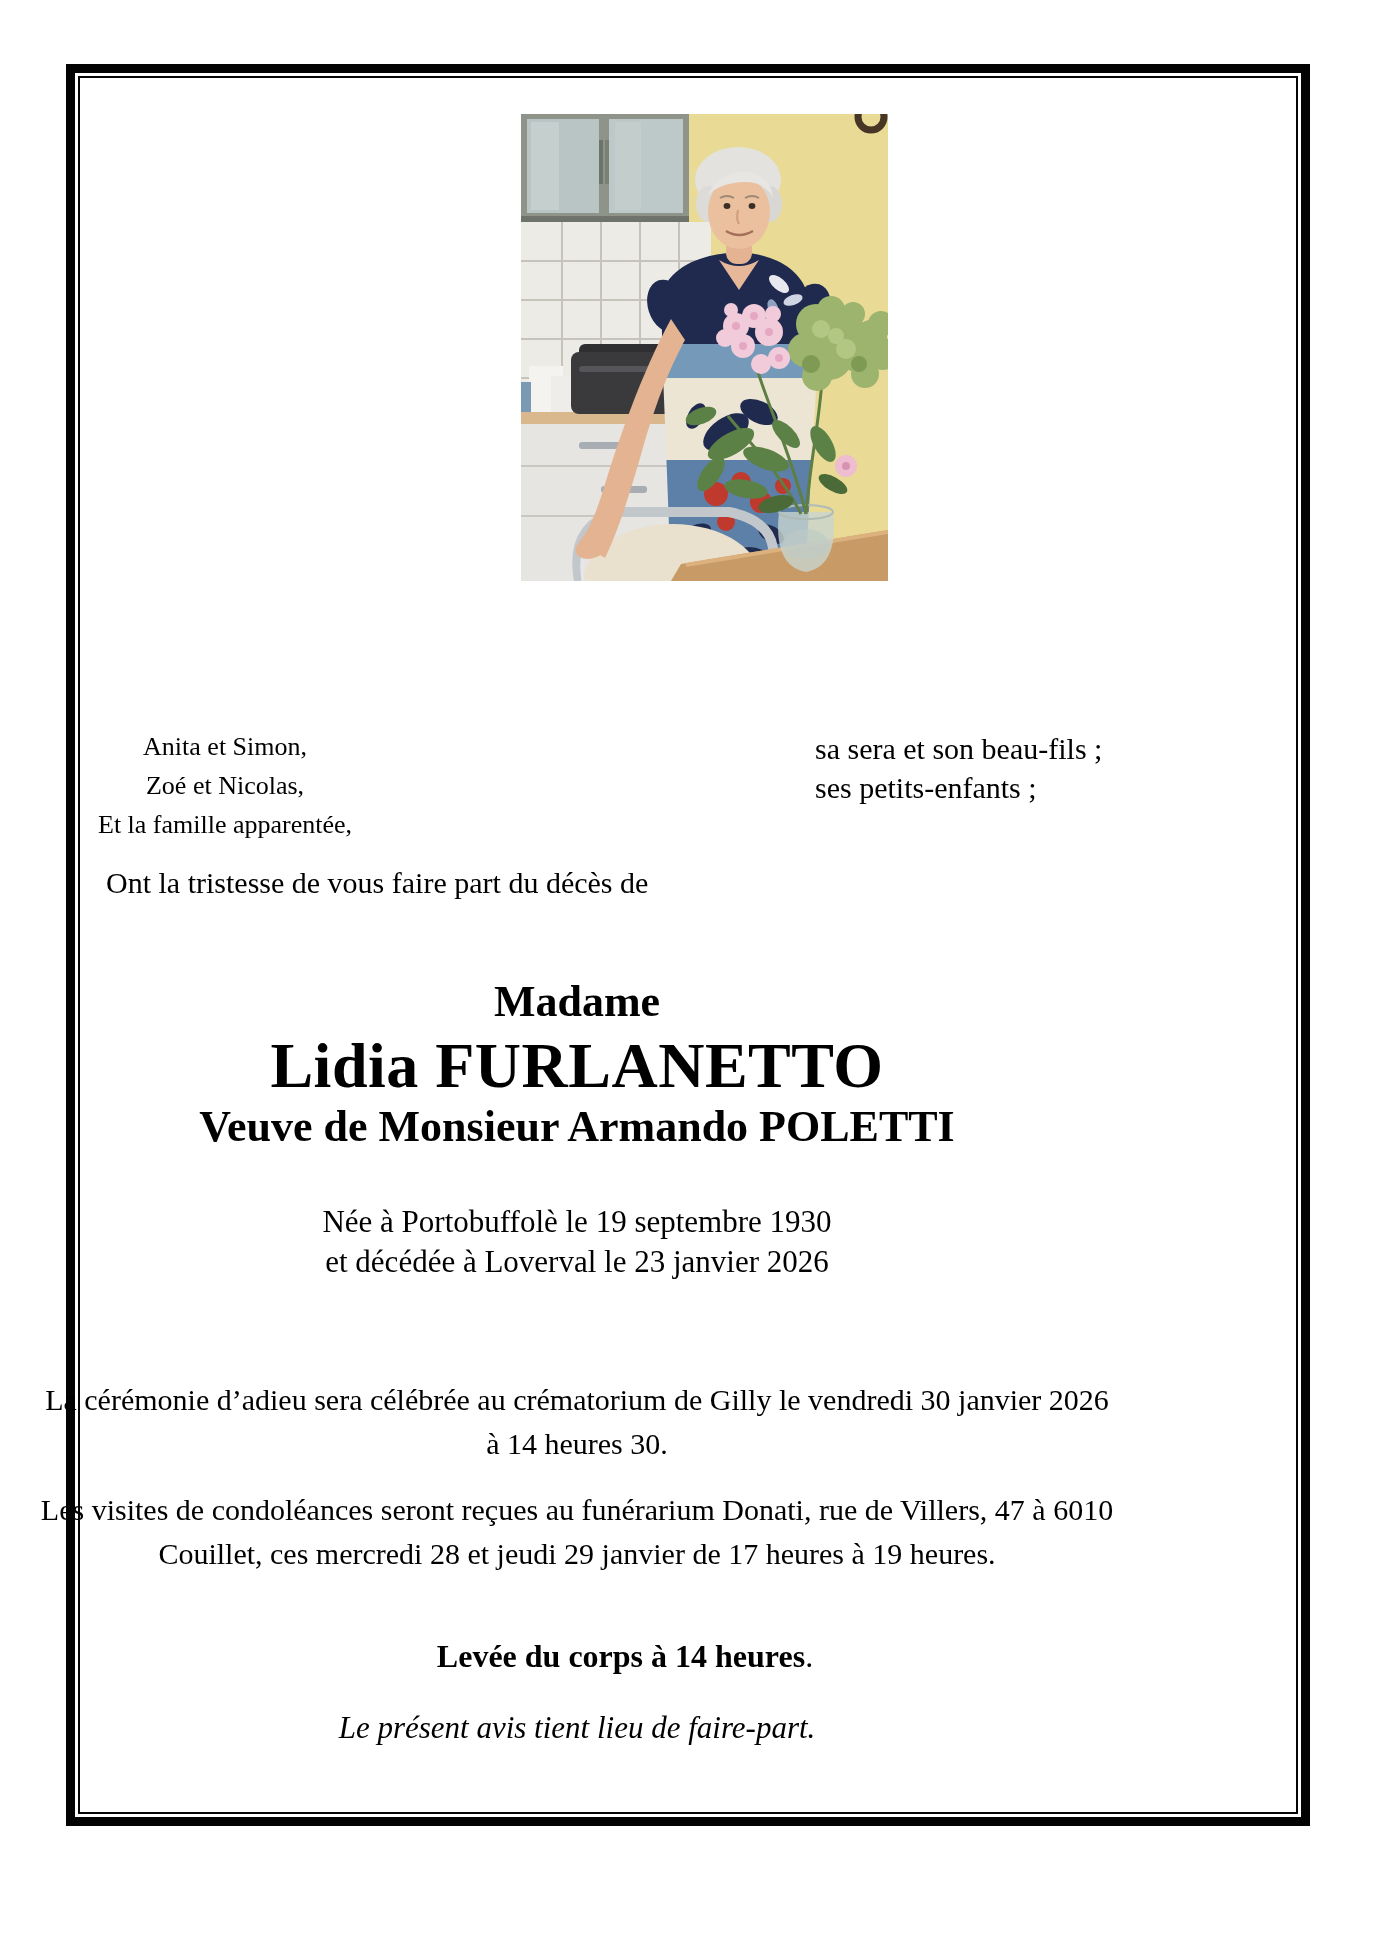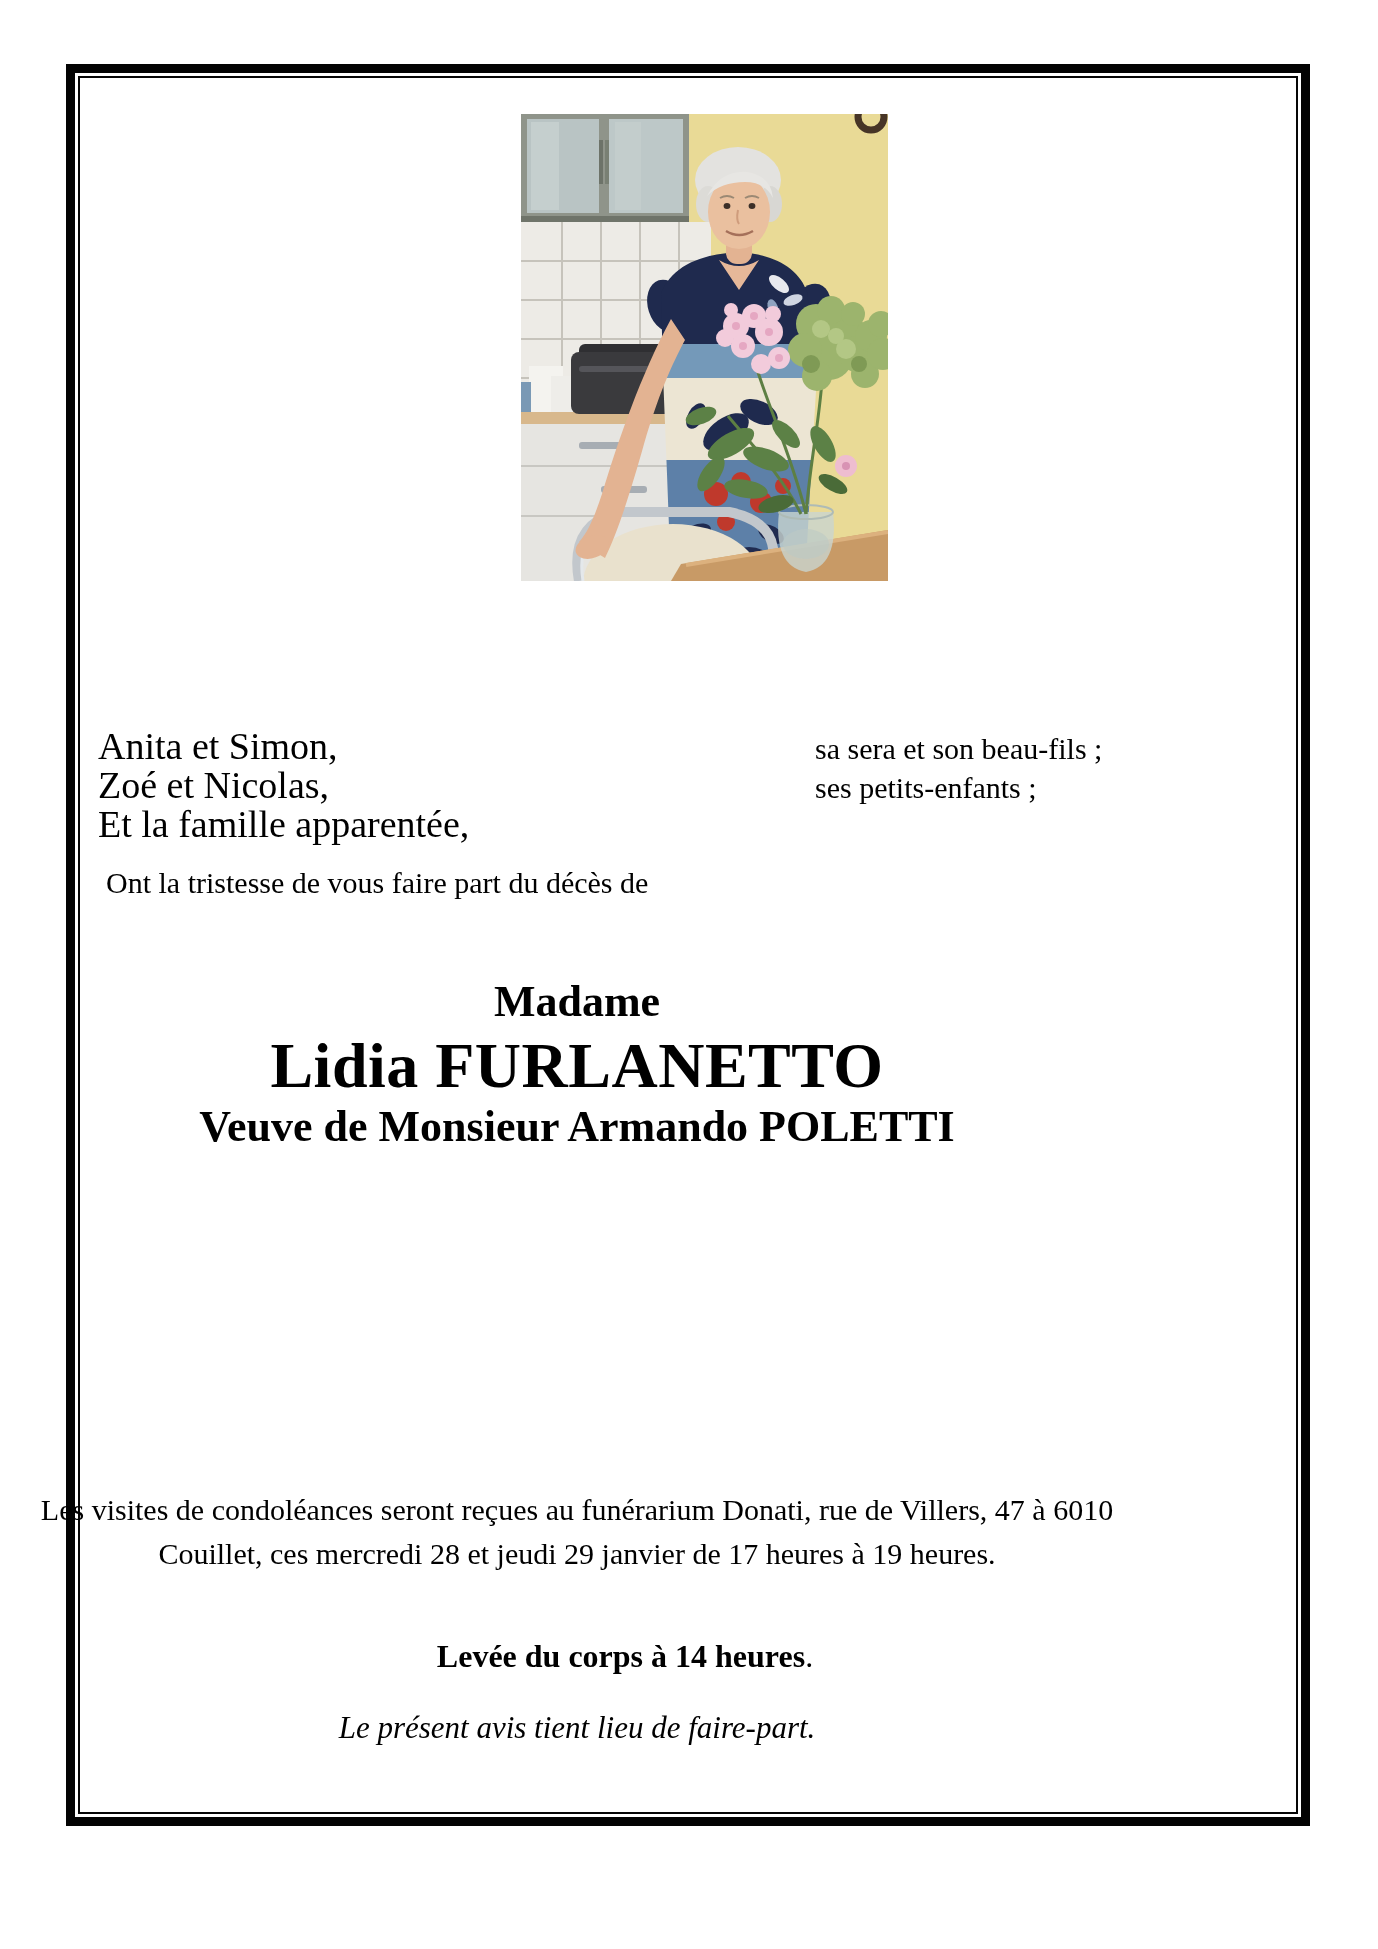--- a/index.html
+++ b/index.html
@@ -22,21 +22,21 @@
     border:2px solid #060606;
   }
   .photo {
     position:absolute; left:521px; top:114px;
     width:367px; height:467px;
   }
   .photo svg { display:block; width:100%; height:100%; }
 
   .family-left {
     position:absolute; left:98px; top:727px;
-    font-size:38px; line-height:39px; white-space:nowrap;
+    font-size:26px; line-height:39px; white-space:nowrap;text-align:center;
   }
   .family-right {
     position:absolute; left:815px; top:729px;
     font-size:30px; line-height:39px; white-space:nowrap;
   }
   .intro {
     position:absolute; left:106px; top:866px;
     font-size:30px; white-space:nowrap;
   }
   .cblock {
@@ -241,21 +241,29 @@
     <div>sa sera et son beau-fils ;</div>
     <div>ses petits-enfants ;</div>
   </div>
 
   <div class="intro">Ont la tristesse de vous faire part du décès de</div>
 
   <div class="cblock madame">Madame</div>
   <div class="cblock big-name">Lidia FURLANETTO</div>
   <div class="cblock widow">Veuve de Monsieur Armando POLETTI</div>
 
-
+  <div class="cblock dates">
+    <div>Née à Portobuffolè le 19 septembre 1930</div>
+    <div>et décédée à Loverval le 23 janvier 2026</div>
+  </div>
+
+  <div class="cblock ceremony">
+    <div>La cérémonie d’adieu sera célébrée au crématorium de Gilly le vendredi 30 janvier 2026</div>
+    <div>à 14 heures 30.</div>
+  </div>
 
   <div class="cblock visits">
     <div>Les visites de condoléances seront reçues au funérarium Donati, rue de Villers, 47 à 6010</div>
     <div>Couillet, ces mercredi 28 et jeudi 29 janvier de 17 heures à 19 heures.</div>
   </div>
 
   <div class="cblock levee">
     <span class="b">Levée du corps à 14 heures</span><span>.</span>
   </div>
 

